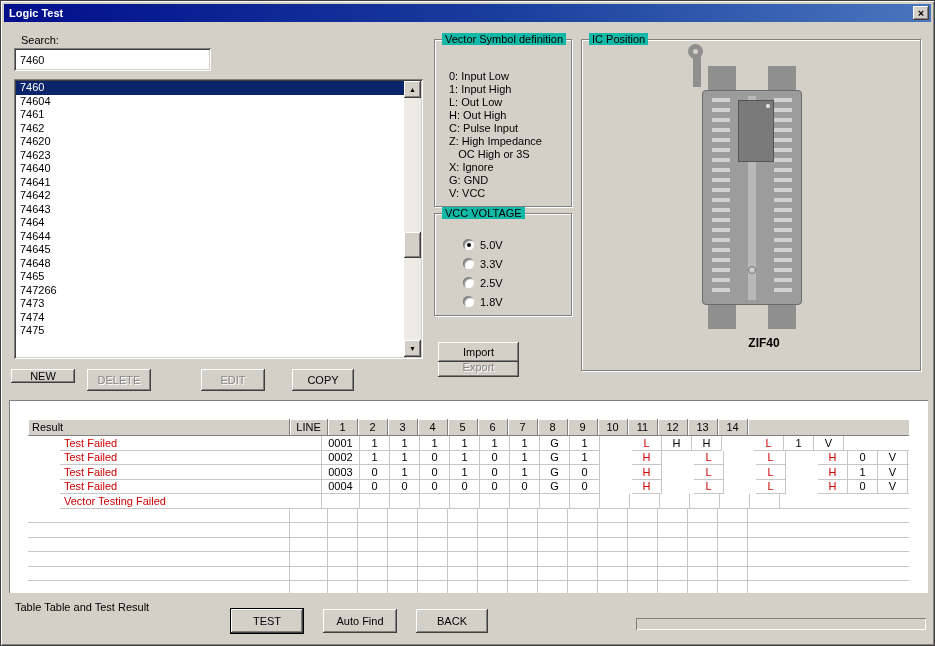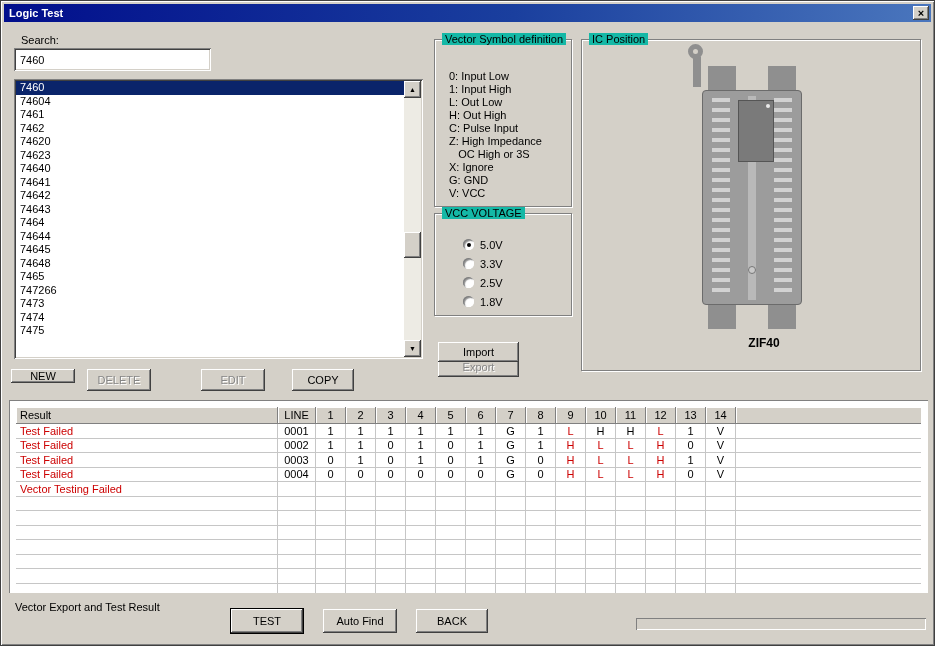--- a/index.html
+++ b/index.html
@@ -84,35 +84,35 @@
   #slots-left{left:46px;}
   #slots-right{left:108px;}
   #rail{position:absolute;left:82px;top:52px;width:8px;height:204px;background:#b9b9b9;}
   #screw{position:absolute;left:82px;top:222px;width:8px;height:8px;border-radius:50%;background:#c9c9c9;border:1px solid #777;}
   #chip{position:absolute;left:72px;top:56px;width:36px;height:62px;background:#7a7a7a;border:1px solid #555;}
   #chip-dot{position:absolute;left:100px;top:60px;width:4px;height:4px;border-radius:50%;background:#e9e9e9;}
   #zif-label{position:absolute;left:48px;top:292px;width:100px;text-align:center;font-weight:bold;font-size:12px;}
 
   #result-table{position:absolute;left:8px;top:399px;width:919px;height:193px;background:#fff;
     box-shadow:inset 1px 1px 0 #808080, inset -1px -1px 0 #fff;
-    display:flex;flex-direction:column;padding:7px;overflow:hidden;}
+    display:flex;flex-direction:column;padding:19px;overflow:hidden;}
   .thead{display:flex;height:17px;flex:0 0 17px;}
   .th{background:#d4d0c8;border-right:1px solid #808080;border-bottom:1px solid #808080;
     box-shadow:inset 1px 1px 0 #fff;
     display:flex;align-items:center;justify-content:center;}
   .th.c-result{justify-content:flex-start;padding-left:4px;}
   .trow{display:flex;height:14.5px;flex:0 0 14.5px;}
   .tc{border-right:1px solid #c6c6c6;border-bottom:1px solid #c6c6c6;
     display:flex;align-items:center;justify-content:center;overflow:hidden;white-space:nowrap;}
   .tc.c-result{justify-content:flex-start;padding-left:4px;}
   .c-result{width:262px;flex:0 0 262px;}
   .c-line{width:38px;flex:0 0 38px;}
   .c-v{width:30px;flex:0 0 30px;}
   .c-fill{flex:1 1 auto;border-right:none;}
-  .red{color:#cc0000;}
+  .red{color:#cc0000;margin-left:32px;}
 
   #status-label{position:absolute;left:14px;top:600px;}
   #test-button{left:230px;top:608px;width:72px;height:24px;}
   #autofind-button{left:322px;top:608px;width:74px;height:24px;}
   #back-button{left:415px;top:608px;width:72px;height:24px;}
   #progress{position:absolute;left:635px;top:617px;width:290px;height:12px;background:#d4d0c8;
     box-shadow:inset 1px 1px 0 #808080, inset -1px -1px 0 #fff;}
 </style>
 </head>
 <body>
@@ -462,19 +462,19 @@
           <div class="tc c-v"></div>
           <div class="tc c-v"></div>
           <div class="tc c-v"></div>
           <div class="tc c-v"></div>
           <div class="tc c-v"></div>
           <div class="tc c-fill"></div>
         </div>
       </div>
   </div>
 
-  <div id="status-label" class="label">Vector Export and Test Result</div>
+  <div id="status-label" class="label">Table Table and Test Result</div>
   <div class="btn default" id="test-button">TEST</div>
   <div class="btn" id="autofind-button">Auto Find</div>
   <div class="btn" id="back-button">BACK</div>
   <div id="progress"></div>
 
 </div>
 
 </body></html>

